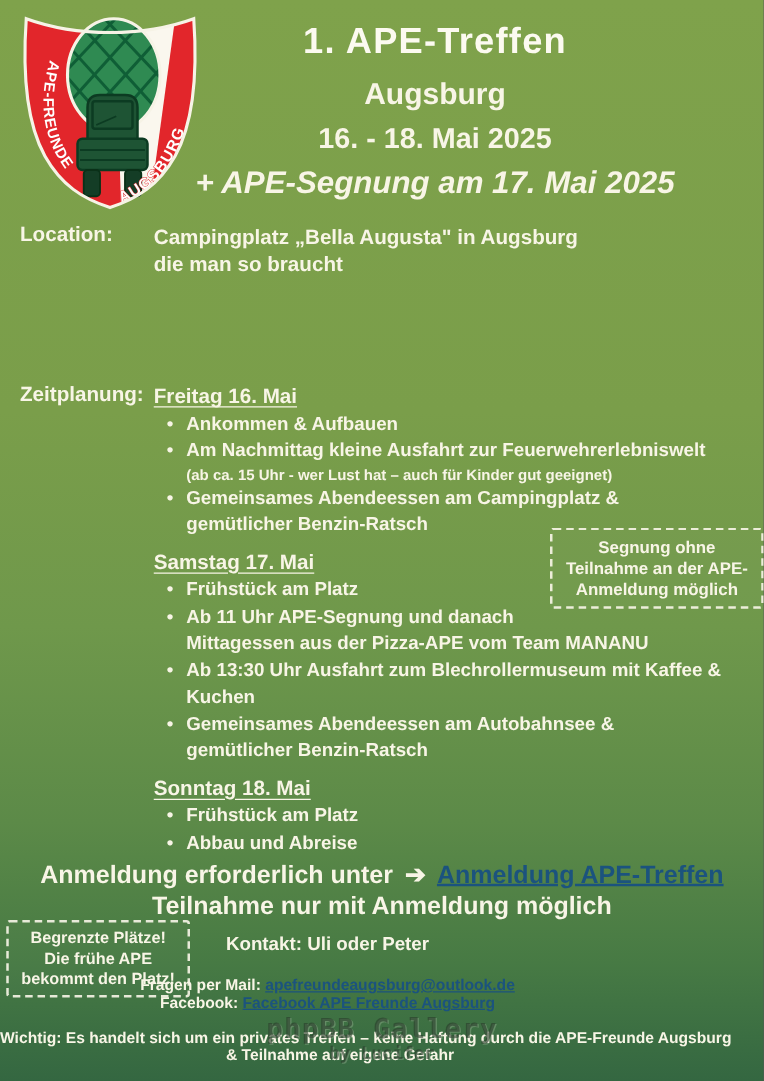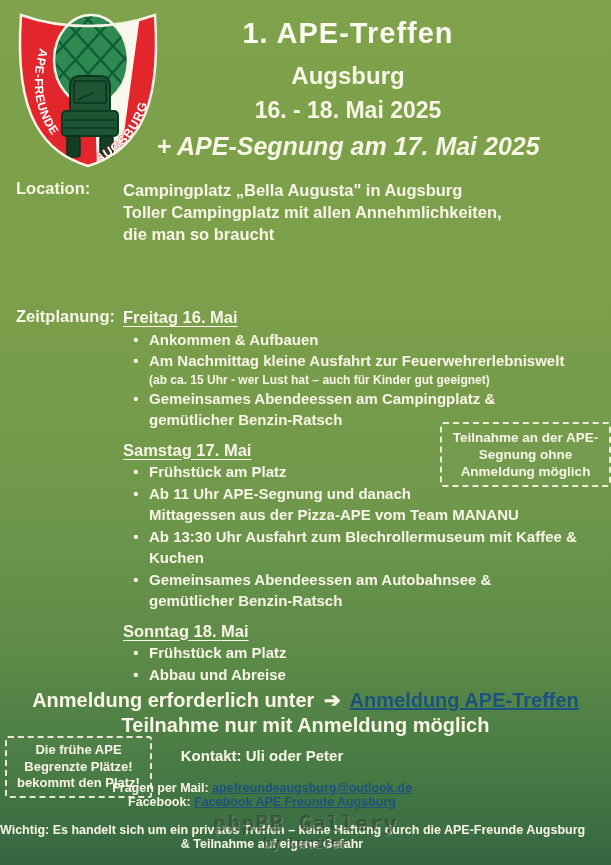--- a/index.html
+++ b/index.html
@@ -110,21 +110,20 @@
     <div class="title">1. APE-Treffen</div>
     <div class="subtitle">Augsburg</div>
     <div class="dates">16. - 18. Mai 2025</div>
     <div class="segnung">+ APE-Segnung am 17. Mai 2025</div>
   </div>
 
   <div class="flex-row location-block">
     <div class="col-label">Location:</div>
     <div class="loc-lines">
       <div>Campingplatz „Bella Augusta" in Augsburg</div>
-      <div>Toller Campingplatz mit allen Annehmlichkeiten,</div>
       <div>die man so braucht</div>
     </div>
   </div>
 
 
   <div class="flex-row zeit-block">
     <div class="col-label">Zeitplanung:</div>
     <div class="zeit-content">
 
       <div class="day">
@@ -185,37 +184,37 @@
         <div class="bullet-row">
           <span class="bullet-glyph">•</span>
           <span class="bullet-text">Abbau und Abreise</span>
         </div>
       </div>
 
     </div>
   </div>
 
   <div class="dashed-box teilnahme-box">
+    <div>Segnung ohne</div>
     <div>Teilnahme an der APE-</div>
-    <div>Segnung ohne</div>
     <div>Anmeldung möglich</div>
   </div>
 
   <div class="anmeldung">
     <div>
       <span>Anmeldung erforderlich unter</span>
       <span class="arrow">➔</span>
       <a class="link">Anmeldung APE-Treffen</a>
     </div>
     <div>Teilnahme nur mit Anmeldung möglich</div>
   </div>
 
   <div class="dashed-box begrenzte-box">
+    <div>Begrenzte Plätze!</div>
     <div>Die frühe APE</div>
-    <div>Begrenzte Plätze!</div>
     <div>bekommt den Platz!</div>
   </div>
 
   <div class="contact">
     <div class="kontakt">Kontakt: Uli oder Peter</div>
     <div class="mail-row">
       <span>Fragen per Mail:</span>
       <a class="link">apefreundeaugsburg@outlook.de</a>
     </div>
     <div class="fb-row">

